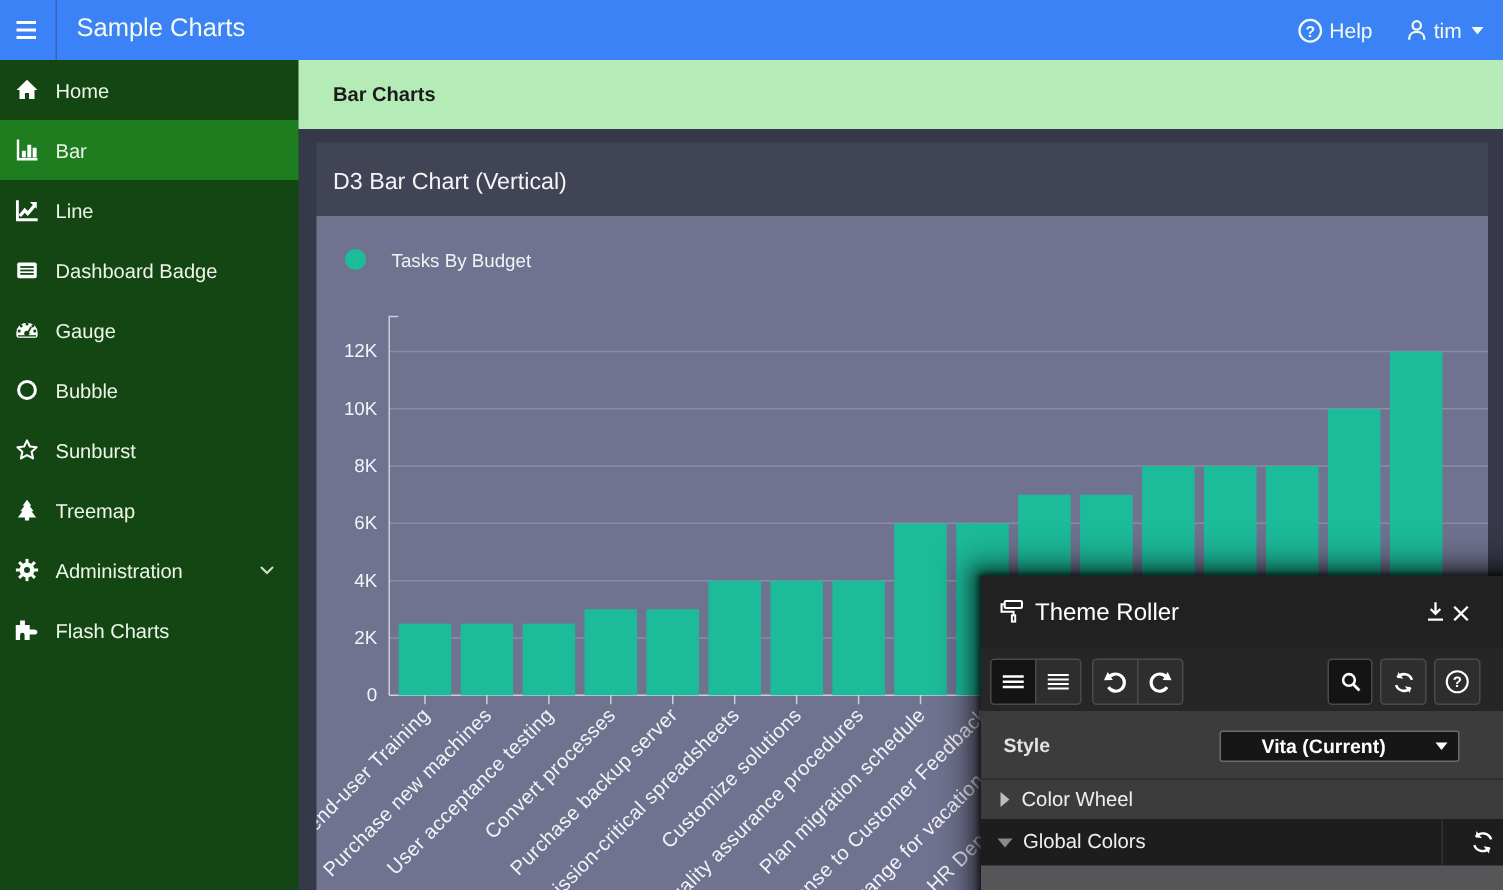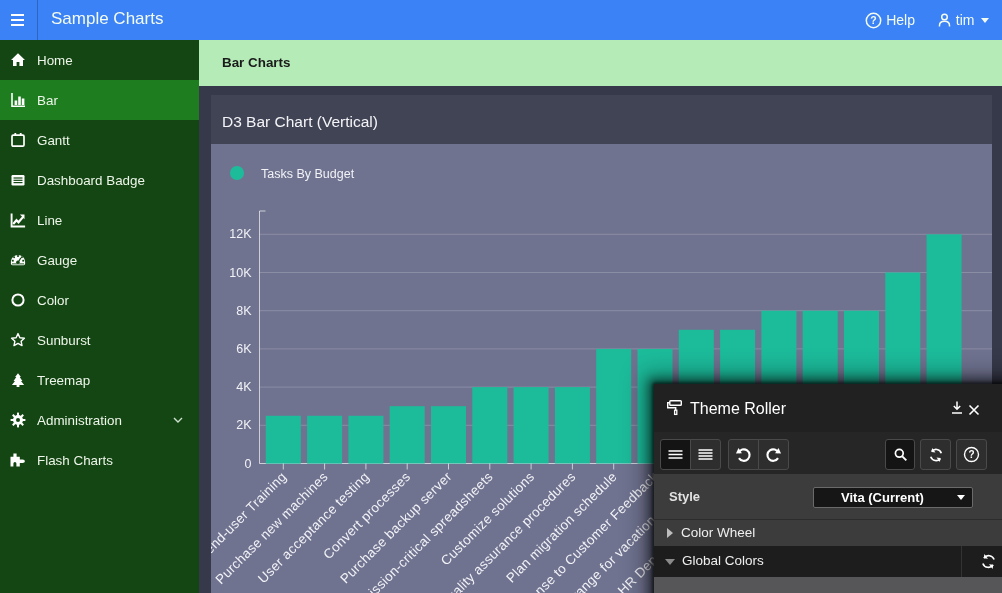--- a/index.html
+++ b/index.html
@@ -71,49 +71,39 @@
           <rect x="4.6" y="8.5" width="2.6" height="4.5" fill="#fff"></rect>
           <rect x="8.2" y="4.5" width="2.6" height="8.5" fill="#fff"></rect>
           <rect x="11.8" y="6.5" width="2.6" height="6.5" fill="#fff"></rect>
         </svg>
       </span>
       <span class="mtx">Bar</span>
     </div>
 <div class="mi">
       <span class="mic">
         <svg width="16" height="16" viewBox="0 0 16 16">
-          <rect x="2" y="3.2" width="12" height="11" rx="1.2" fill="none" stroke="#fff" stroke-width="1.7"></rect>
-          <rect x="4.4" y="1" width="1.8" height="3" fill="#fff"></rect>
-          <rect x="9.8" y="1" width="1.8" height="3" fill="#fff"></rect>
-        </svg>
-      </span>
-      <span class="mtx">Gantt</span>
+          <path d="M1.6 1.5v13h13.5" fill="none" stroke="#fff" stroke-width="1.9"></path>
+          <path d="M3.2 12 6.5 8.2l2 2.1 4.6-5.4" fill="none" stroke="#fff" stroke-width="2.2"></path>
+          <path d="M9.9 2.6h4.6v4.6z" fill="#fff"></path>
+        </svg>
+      </span>
+      <span class="mtx">Line</span>
     </div>
 <div class="mi">
       <span class="mic">
         <svg width="16" height="16" viewBox="0 0 16 16">
           <rect x="1.5" y="3" width="13" height="10.5" rx="1.2" fill="#fff"></rect>
           <g stroke="#134612" stroke-width="1.2">
             <line x1="3.5" y1="6" x2="12.5" y2="6"></line>
             <line x1="3.5" y1="8.3" x2="12.5" y2="8.3"></line>
             <line x1="3.5" y1="10.6" x2="12.5" y2="10.6"></line>
           </g>
         </svg>
       </span>
       <span class="mtx">Dashboard Badge</span>
-    </div>
-<div class="mi">
-      <span class="mic">
-        <svg width="16" height="16" viewBox="0 0 16 16">
-          <path d="M1.6 1.5v13h13.5" fill="none" stroke="#fff" stroke-width="1.9"></path>
-          <path d="M3.2 12 6.5 8.2l2 2.1 4.6-5.4" fill="none" stroke="#fff" stroke-width="2.2"></path>
-          <path d="M9.9 2.6h4.6v4.6z" fill="#fff"></path>
-        </svg>
-      </span>
-      <span class="mtx">Line</span>
     </div>
 <div class="mi">
       <span class="mic">
         <svg width="16" height="16" viewBox="0 0 16 16">
           <path d="M0.9 9.8 A7.1 6.7 0 0 1 15.1 9.8 V11.6 A1.6 1.6 0 0 1 13.5 13.2 H2.5 A1.6 1.6 0 0 1 0.9 11.6 Z" fill="#fff"></path>
           <g fill="#134612">
             <rect x="7.1" y="3.1" width="1.8" height="1.8"></rect>
             <circle cx="4.1" cy="5.3" r="0.95"></circle>
             <circle cx="11.9" cy="5.3" r="0.95"></circle>
             <rect x="1.9" y="7.8" width="1.8" height="1.8"></rect>
@@ -125,21 +115,21 @@
         </svg>
       </span>
       <span class="mtx">Gauge</span>
     </div>
 <div class="mi">
       <span class="mic">
         <svg width="16" height="16" viewBox="0 0 16 16">
           <circle cx="8" cy="8" r="5.6" fill="none" stroke="#fff" stroke-width="2"></circle>
         </svg>
       </span>
-      <span class="mtx">Color</span>
+      <span class="mtx">Bubble</span>
     </div>
 <div class="mi">
       <span class="mic">
         <svg width="16" height="16" viewBox="0 0 16 16">
           <path d="M8 1.6l1.9 4.1 4.5.5-3.3 3 .9 4.4L8 11.4l-4 2.2.9-4.4-3.3-3 4.5-.5z" fill="none" stroke="#fff" stroke-width="1.4" stroke-linejoin="round"></path>
         </svg>
       </span>
       <span class="mtx">Sunburst</span>
     </div>
 <div class="mi">

